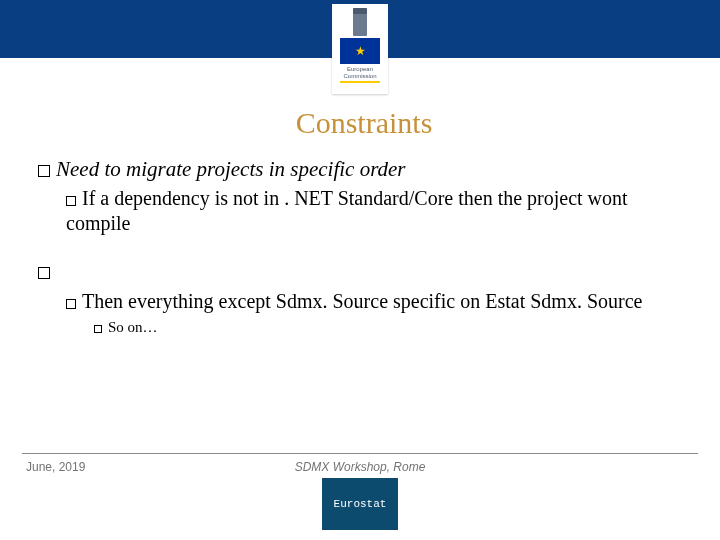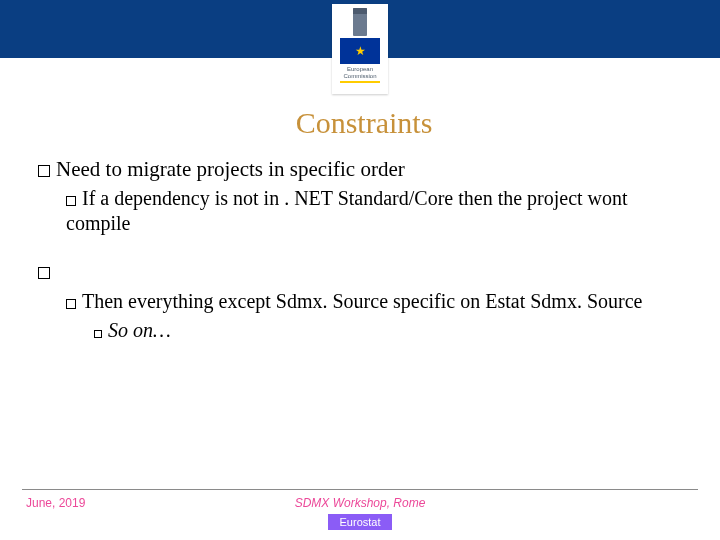--- a/index.html
+++ b/index.html
@@ -7,34 +7,34 @@
   .slide { width: 720px; height: 540px; position: relative; display: flex; flex-direction: column; }
   .topbar { width: 100%; height: 58px; background: #0a3e82; position: relative; }
   .logo-box { position: absolute; left: 50%; transform: translateX(-50%); top: 4px; width: 56px; height: 90px; background: #fff; display: flex; flex-direction: column; align-items: center; padding-top: 4px; box-shadow: 0 1px 2px rgba(0,0,0,0.2); }
   .logo-build { width: 14px; height: 28px; background: #6b7a8f; margin-bottom: 2px; border-radius: 1px; position:relative;}
   .logo-build::before{content:"";position:absolute;top:0;left:0;right:0;height:6px;background:#4c5a6e;border-radius:1px 1px 0 0;}
   .logo-flag { width: 40px; height: 26px; background: #003399; display: flex; align-items: center; justify-content: center; font-size: 12px; color: #ffcc00; letter-spacing:-1px;}
   .logo-label { font-family: Arial, sans-serif; font-size: 6px; color: #4a5a6a; line-height: 1.1; text-align: center; margin-top: 2px; }
   .logo-underline { width: 40px; height: 2px; background: #ffcc00; margin-top: 2px; }
   .content { flex: 1; padding: 48px 30px 0 30px; margin-left: 8px; }
   .title { text-align: center; font-size: 30px; color: #c7913a; font-family: Georgia, serif; font-weight: normal; margin-bottom: 16px; }
-  .b1 { font-size: 21px; margin: 6px 0 4px 0; line-height: 1.25; }
+  .b1 { font-size: 21px; margin: 6px 0 4px 0; line-height: 1.25; font-style: italic; }
   .b2 { font-size: 20px; margin: 2px 0 2px 28px; line-height: 1.25; }
-  .b3 { font-size: 20px; margin: 4px 0 2px 56px; line-height: 1.25; font-style: italic; }
+  .b3 { font-size: 15px; margin: 4px 0 2px 56px; line-height: 1.25; }
   .sq { display: inline-block; border: 1.5px solid #000; vertical-align: -1px; margin-right: 6px; background:#fff;}
   .sq1 { width: 12px; height: 12px; }
   .sq2 { width: 10px; height: 10px; }
   .sq3 { width: 8px; height: 8px; border-width:1px;}
   .gap { height: 14px; }
   .footer { position: absolute; bottom: 0; left: 0; right: 0; }
   .fline { height: 1px; background: #8a8a8a; margin: 0 22px 0 22px; }
-  .frow { display: flex; justify-content: space-between; align-items: center; padding: 6px 26px 4px 26px; font-family: Arial, sans-serif; font-size: 12px; color: #ec4899; }
+  .frow { display: flex; justify-content: space-between; align-items: center; padding: 6px 26px 4px 26px; font-family: Arial, sans-serif; font-size: 12px; color: #737373; }
   .frow .center { position:absolute; left:50%; transform:translateX(-50%);font-style:italic;}
   .ebadge { display: flex; justify-content: center; padding-bottom: 10px; }
-  .ebadge span { background: #8b5cf6; color: #fff; font-family: Liberation Sans, sans-serif; font-size: 11px; padding: 2px 12px; }
+  .ebadge span { background: #0c4a6e; color: #fff; font-family: Liberation Mono, monospace; font-size: 11px; padding: 20px 12px; }
 </style>
 </head>
 <body>
 
 <div class="slide">
   <div class="topbar">
     <div class="logo-box">
       <div class="logo-build"></div>
       <div class="logo-flag">★</div>
       <div class="logo-label">

